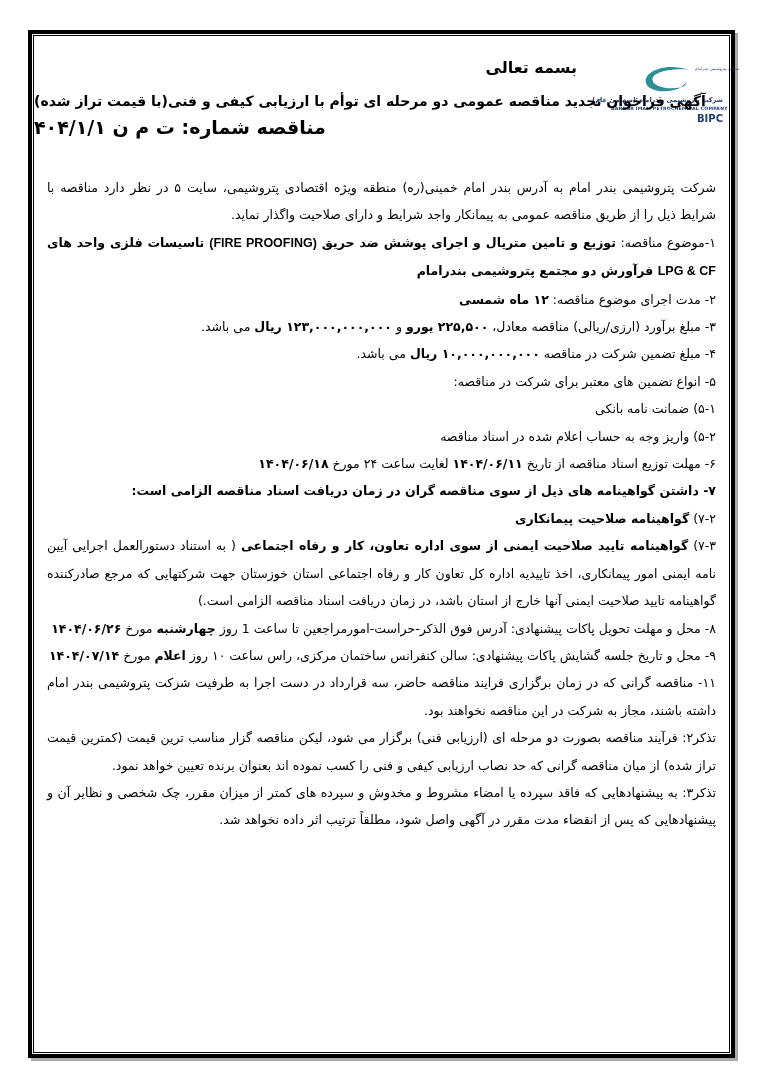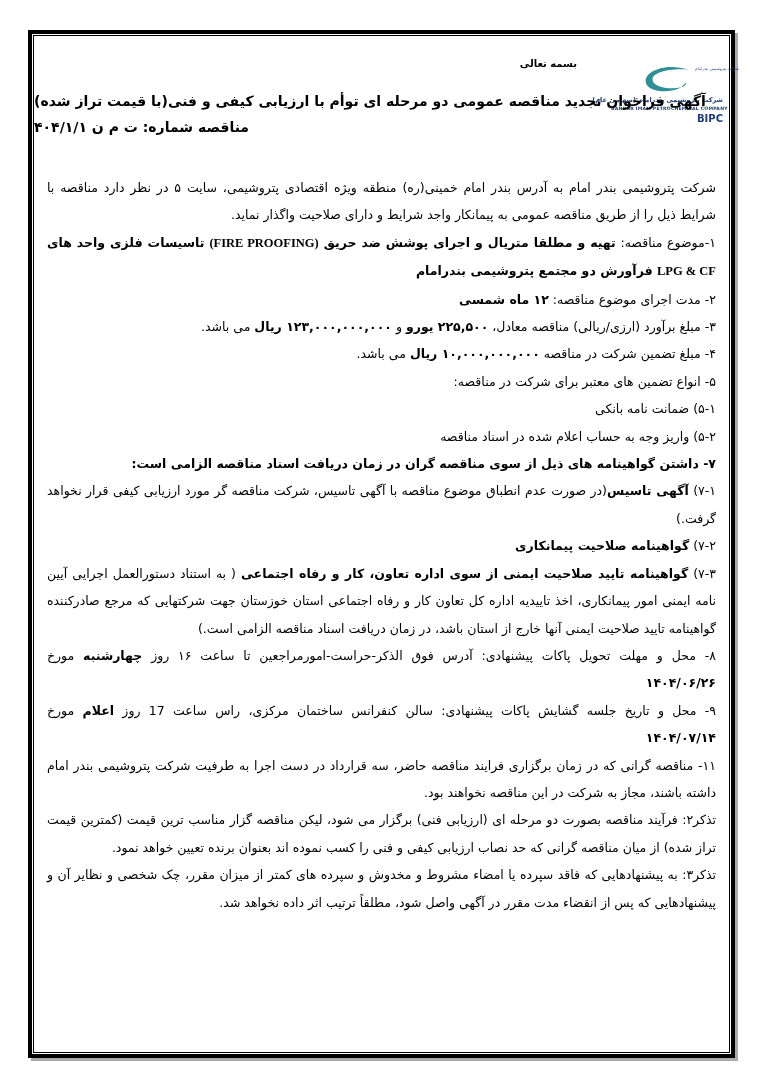--- a/index.html
+++ b/index.html
@@ -30,37 +30,37 @@
   .logo .calli{
     font-size:4px;color:#27457e;position:relative;top:6px;right:-16px;
     white-space:nowrap;
   }
   .logo svg{display:block;margin:0 auto;}
   .logo .fa-name{font-size:6.5px;font-weight:bold;color:#1f3b73;white-space:nowrap;margin-top:1px;}
   .logo .en-name{font-size:4.6px;font-weight:bold;color:#1f3b73;letter-spacing:.2px;white-space:nowrap;margin-top:2px;direction:ltr;}
   .logo .abbr{font-size:10px;font-weight:bold;color:#1f3b73;direction:ltr;margin-top:1px;}
   .bismillah{
     position:absolute;top:22px;right:152px;
-    font-size:10px;font-weight:bold;
+    font-size:16px;font-weight:bold;
   }
   .titles{
     position:absolute;top:52px;left:0;right:0;text-align:left;
   }
   .title1{font-size:14px;font-weight:bold;line-height:26px;}
-  .title2{font-size:14px;font-weight:bold;line-height:26px;}
+  .title2{font-size:19px;font-weight:bold;line-height:26px;}
   
   .doc-body{
     position:absolute;top:138px;right:13px;left:13px;
     font-size:12.5px;line-height:27.4px;
     text-align:justify;
   }
   .doc-body p{margin:0;padding:0;}
   .b{font-weight:bold;}
   .u{text-decoration:underline;}
-  .en{direction:ltr;unicode-bidi:embed;font-family:Liberation Serif, serif;}
+  .en{direction:ltr;unicode-bidi:embed;font-family:Liberation Sans, sans-serif;}
 </style>
 </head>
 <body>
 
 <div class="frame-outer">
   <div class="frame-inner">
     <div class="content">
 
       <div class="logo">
         <div class="calli">شرکت پتروشیمی بندرامام</div>
@@ -75,33 +75,33 @@
 
       <div class="bismillah">بسمه تعالی</div>
 
       <div class="titles">
         <div class="title1">آگهی فراخوان تجدید مناقصه عمومی دو مرحله ای توأم با ارزیابی کیفی و فنی(با قیمت تراز شده)</div>
         <div class="title2">مناقصه شماره: ت م ن ۴۰۴/۱/۱</div>
       </div>
 
       <div class="doc-body">
           <p><span>شرکت پتروشیمی بندر امام به آدرس بندر امام خمینی(ره) منطقه ویژه اقتصادی پتروشیمی، سایت ۵ در نظر دارد مناقصه با شرایط ذیل را از طریق مناقصه عمومی به پیمانکار واجد شرایط و دارای صلاحیت واگذار نماید.</span></p>
-          <p><span>۱-موضوع مناقصه: </span><span class="b">تهیه و مطلقا متریال و اجرای پوشش ضد حریق </span><span class="b en">(FIRE PROOFING)</span><span class="b"> تاسیسات فلزی واحد های </span><span class="b en">LPG &amp; CF</span><span class="b"> فرآورش دو مجتمع پتروشیمی بندرامام</span></p>
+          <p><span>۱-موضوع مناقصه: </span><span class="b">توزیع و تامین متریال و اجرای پوشش ضد حریق </span><span class="b en">(FIRE PROOFING)</span><span class="b"> تاسیسات فلزی واحد های </span><span class="b en">LPG &amp; CF</span><span class="b"> فرآورش دو مجتمع پتروشیمی بندرامام</span></p>
           <p><span>۲- مدت اجرای موضوع مناقصه: </span><span class="b">۱۲ ماه شمسی</span></p>
           <p><span>۳- مبلغ برآورد (ارزی/ریالی) مناقصه معادل، </span><span class="b">۲۲۵,۵۰۰ یورو</span><span> و </span><span class="b">۱۲۳,۰۰۰,۰۰۰,۰۰۰ ریال</span><span> می باشد.</span></p>
           <p><span>۴- مبلغ تضمین شرکت در مناقصه </span><span class="b">۱۰,۰۰۰,۰۰۰,۰۰۰ ریال</span><span> می باشد.</span></p>
           <p><span>۵- انواع تضمین های معتبر برای شرکت در مناقصه:</span></p>
           <p><span>۵-۱) ضمانت نامه بانکی</span></p>
           <p><span>۵-۲) واریز وجه به حساب اعلام شده در اسناد مناقصه</span></p>
+          <p><span>۶- مهلت توزیع اسناد مناقصه از تاریخ </span><span class="b">۱۴۰۴/۰۶/۱۱</span><span> لغایت ساعت ۲۴ مورخ </span><span class="b">۱۴۰۴/۰۶/۱۸</span></p>
           <p><span class="b">۷- داشتن گواهینامه های ذیل از سوی مناقصه گران در زمان دریافت اسناد مناقصه الزامی است:</span></p>
-          <p><span>۷-۱) </span><span class="b">آگهی تاسیس</span><span>(در صورت عدم انطباق موضوع مناقصه با آگهی تاسیس، شرکت مناقصه گر مورد ارزیابی کیفی قرار نخواهد گرفت.)</span></p>
           <p><span>۷-۲) </span><span class="b">گواهینامه صلاحیت پیمانکاری</span></p>
           <p><span>۷-۳) </span><span class="b">گواهینامه تایید صلاحیت ایمنی از سوی اداره تعاون، کار و رفاه اجتماعی</span><span> ( به استناد دستورالعمل اجرایی آیین نامه ایمنی امور پیمانکاری، اخذ تاییدیه اداره کل تعاون کار و رفاه اجتماعی استان خوزستان جهت شرکتهایی که مرجع صادرکننده گواهینامه تایید صلاحیت ایمنی آنها خارج از استان باشد، در زمان دریافت اسناد مناقصه الزامی است.)</span></p>
-          <p><span>۸- محل و مهلت تحویل پاکات پیشنهادی: آدرس فوق الذکر-حراست-امورمراجعین تا ساعت ۱۶ روز </span><span class="b">چهارشنبه</span><span> مورخ </span><span class="b">۱۴۰۴/۰۶/۲۶</span></p>
-          <p><span>۹- محل و تاریخ جلسه گشایش پاکات پیشنهادی: سالن کنفرانس ساختمان مرکزی، راس ساعت 17 روز </span><span class="b">اعلام</span><span> مورخ </span><span class="b">۱۴۰۴/۰۷/۱۴</span></p>
+          <p><span>۸- محل و مهلت تحویل پاکات پیشنهادی: آدرس فوق الذکر-حراست-امورمراجعین تا ساعت 1 روز </span><span class="b">چهارشنبه</span><span> مورخ </span><span class="b">۱۴۰۴/۰۶/۲۶</span></p>
+          <p><span>۹- محل و تاریخ جلسه گشایش پاکات پیشنهادی: سالن کنفرانس ساختمان مرکزی، راس ساعت ۱۰ روز </span><span class="b">اعلام</span><span> مورخ </span><span class="b">۱۴۰۴/۰۷/۱۴</span></p>
           <p><span>۱۱- مناقصه گرانی که در زمان برگزاری فرایند مناقصه حاضر، سه قرارداد در دست اجرا به طرفیت شرکت پتروشیمی بندر امام داشته باشند، مجاز به شرکت در این مناقصه نخواهند بود.</span></p>
           <p><span>تذکر۲: فرآیند مناقصه بصورت دو مرحله ای (ارزیابی فنی) برگزار می شود، لیکن مناقصه گزار مناسب ترین قیمت (کمترین قیمت تراز شده) از میان مناقصه گرانی که حد نصاب ارزیابی کیفی و فنی را کسب نموده اند بعنوان برنده تعیین خواهد نمود.</span></p>
           <p><span>تذکر۳: به پیشنهادهایی که فاقد سپرده یا امضاء مشروط و مخدوش و سپرده های کمتر از میزان مقرر، چک شخصی و نظایر آن و پیشنهادهایی که پس از انقضاء مدت مقرر در آگهی واصل شود، مطلقاً ترتیب اثر داده نخواهد شد.</span></p>
         </div>
 
     </div>
   </div>
 </div>
 
 </body></html>

